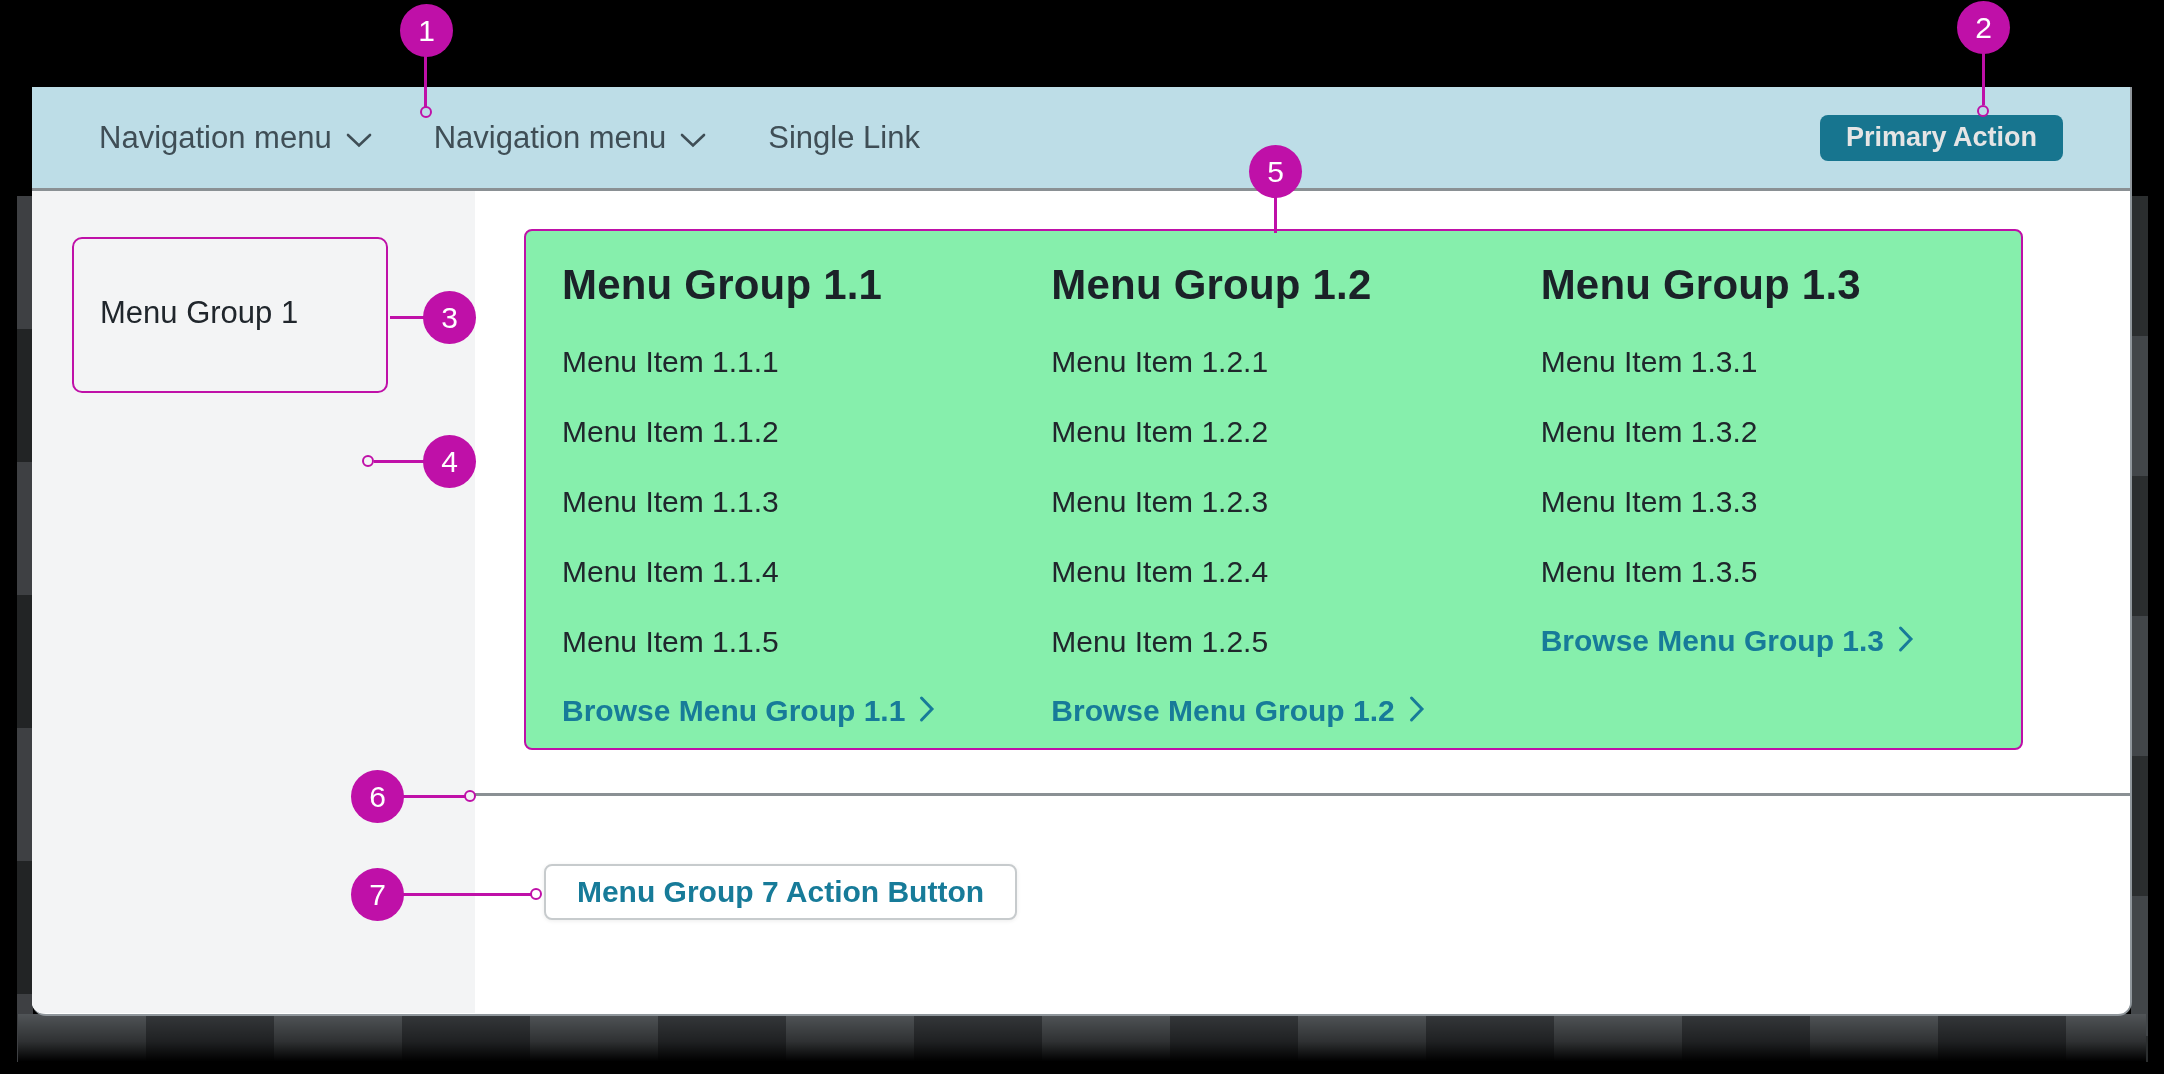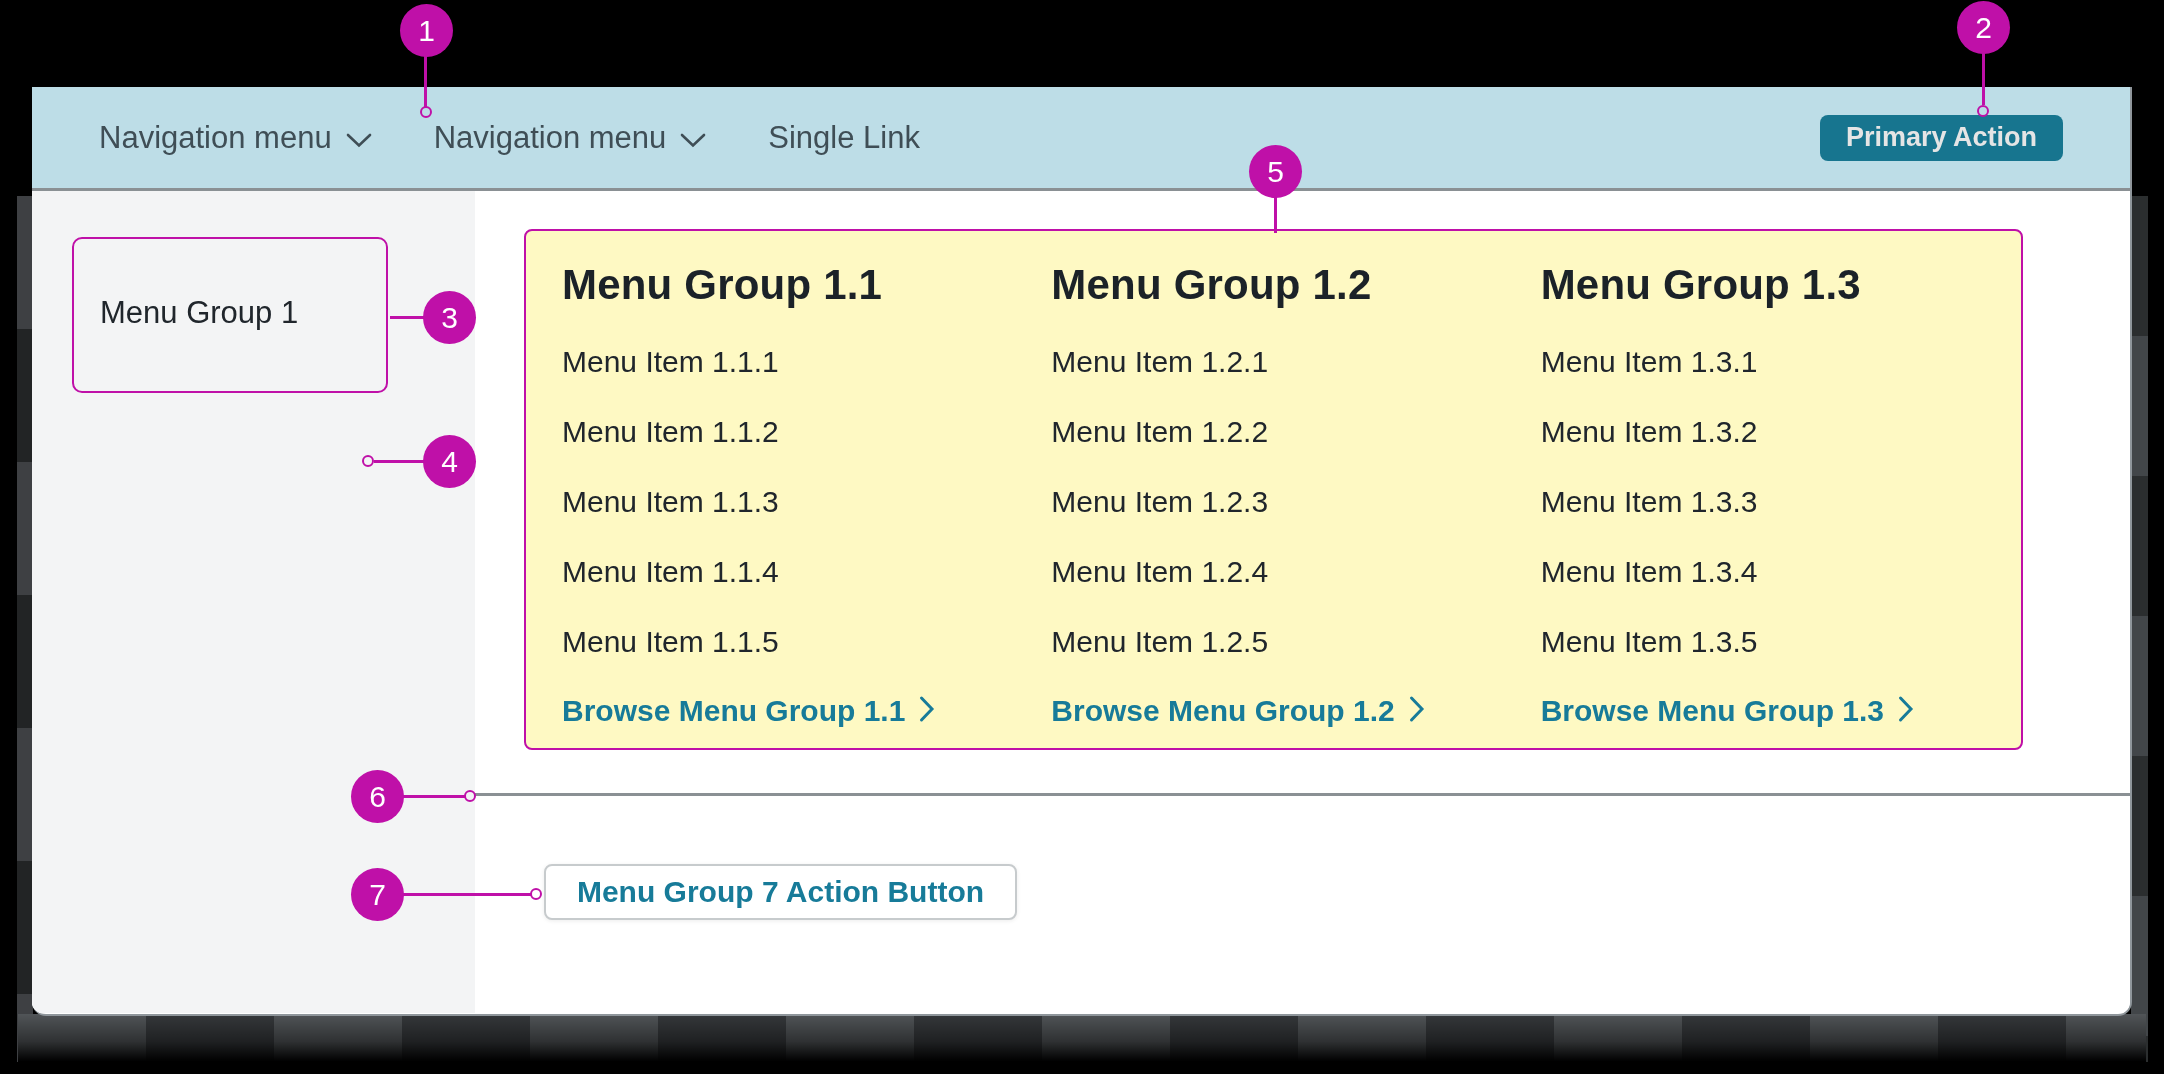--- a/index.html
+++ b/index.html
@@ -42,21 +42,21 @@
   .sidebar{position:relative; flex:none; width:443px; background:var(--sidebar-bg);}
   .menu-box{position:absolute; left:40px; top:46px; width:316px; height:156px;
     border:2px solid var(--magenta); border-radius:10px; display:flex;
     flex-direction:column; justify-content:space-around; padding:10px 0 14px 0;}
   .menu-box .mg{font-size:31px; color:var(--text-dark); padding-left:26px; cursor:pointer;}
   .side-action-btn{position:absolute; left:62px; top:238px; width:265px; height:56px;
     background:var(--teal); color:#fff; font-size:30px; font-weight:700; border:none;
     border-radius:10px; display:flex; align-items:center; justify-content:center; cursor:pointer;}
   .main{position:relative; flex:1;}
   .mega-panel{position:absolute; left:49px; top:38px; width:1499px; height:521px;
-    background:#fef9c3; border:2.5px solid var(--magenta); border-radius:8px;
+    background:#86efac; border:2.5px solid var(--magenta); border-radius:8px;
     display:flex; padding:28px 9px 0 18px; overflow:hidden;}
   .col{width:530px; padding-left:18px;}
   .col h2{font-size:42px; font-weight:700; color:#1b2228; line-height:52px; letter-spacing:.2px;}
   .col .items{margin-top:16px;}
   .col .mi{height:70px; display:flex; align-items:center; font-size:30px;
     color:var(--text-dark); cursor:pointer;}
   .browse{margin-top:6px; height:56px; display:inline-flex; align-items:center; gap:14px;
     font-size:30px; font-weight:700; color:var(--link-teal); cursor:pointer; text-decoration:none;}
   .browse svg{margin-top:3px;}
   .divider{position:absolute; left:443px; top:602px; width:1657px; height:3px;
@@ -156,21 +156,20 @@
             </span>
           </a>
         </div>
 
         <div class="col">
           <h2>Menu Group 1.3</h2>
           <div class="items">
             <div class="mi">Menu Item 1.3.1</div>
             <div class="mi">Menu Item 1.3.2</div>
             <div class="mi">Menu Item 1.3.3</div>
-            <div class="mi">Menu Item 1.3.4</div>
             <div class="mi">Menu Item 1.3.5</div>
           </div>
           <a class="browse">
             <span>Browse Menu Group 1.3</span>
             <span>
               <svg width="16" height="28" viewBox="0 0 16 28">
                   <polyline points="2.5,3 13,14 2.5,25" fill="none" stroke="currentColor" stroke-width="3" stroke-linecap="round"></polyline>
                 </svg>
             </span>
           </a>

